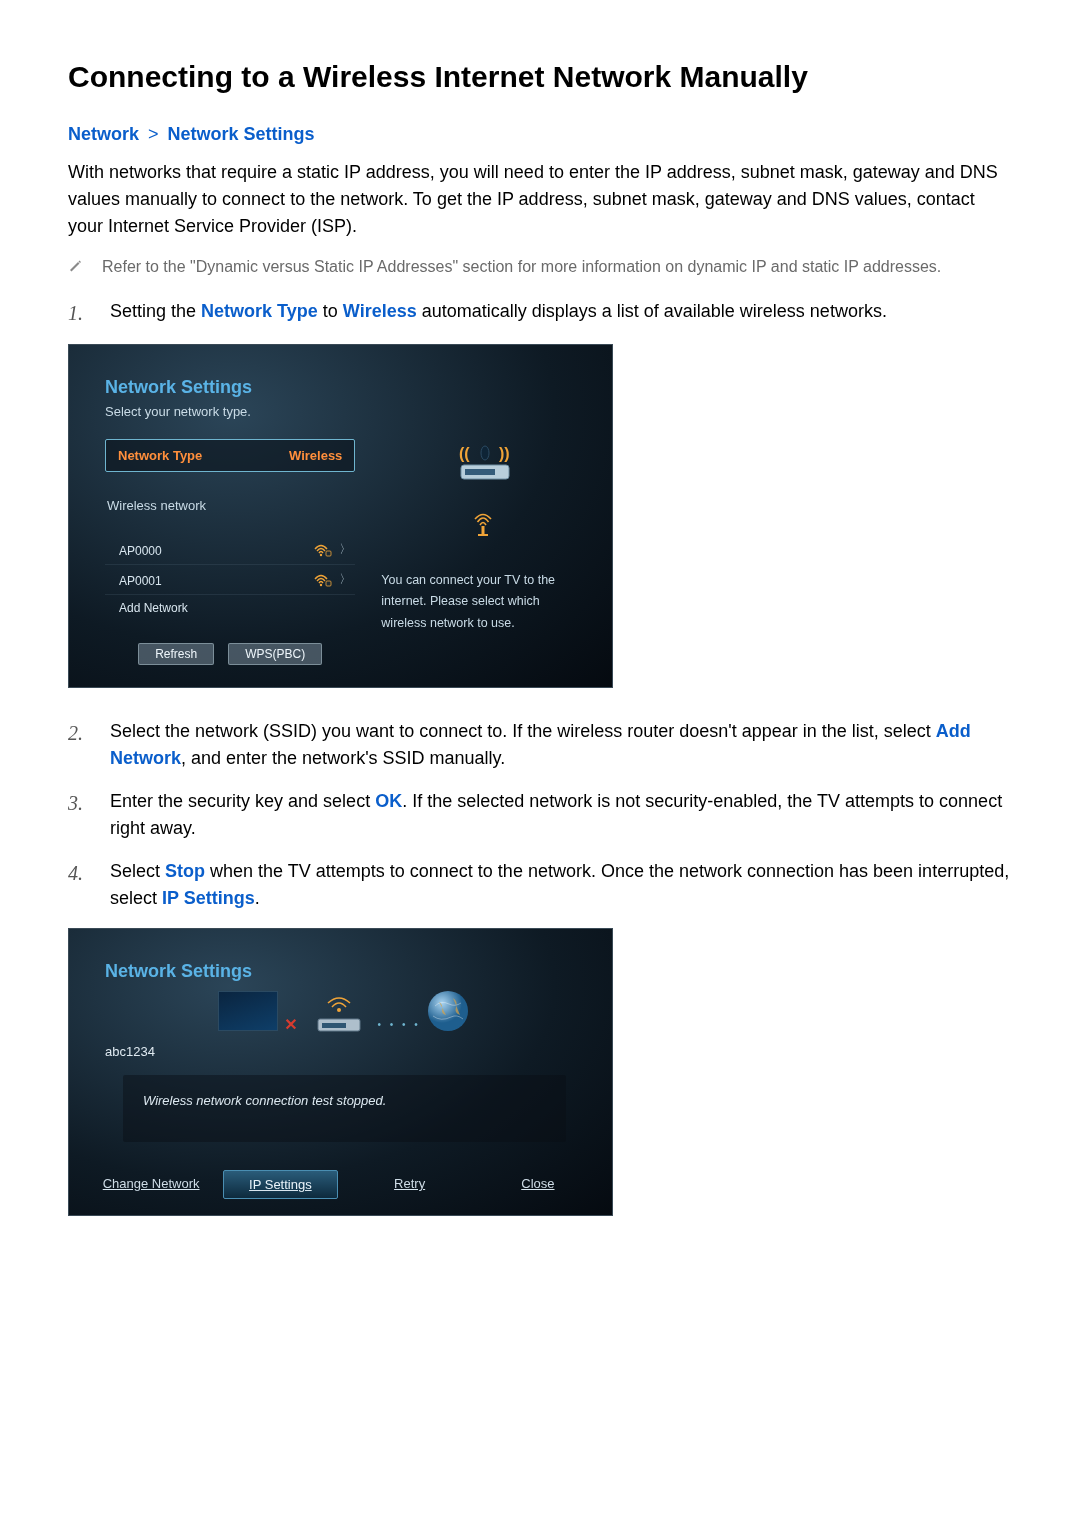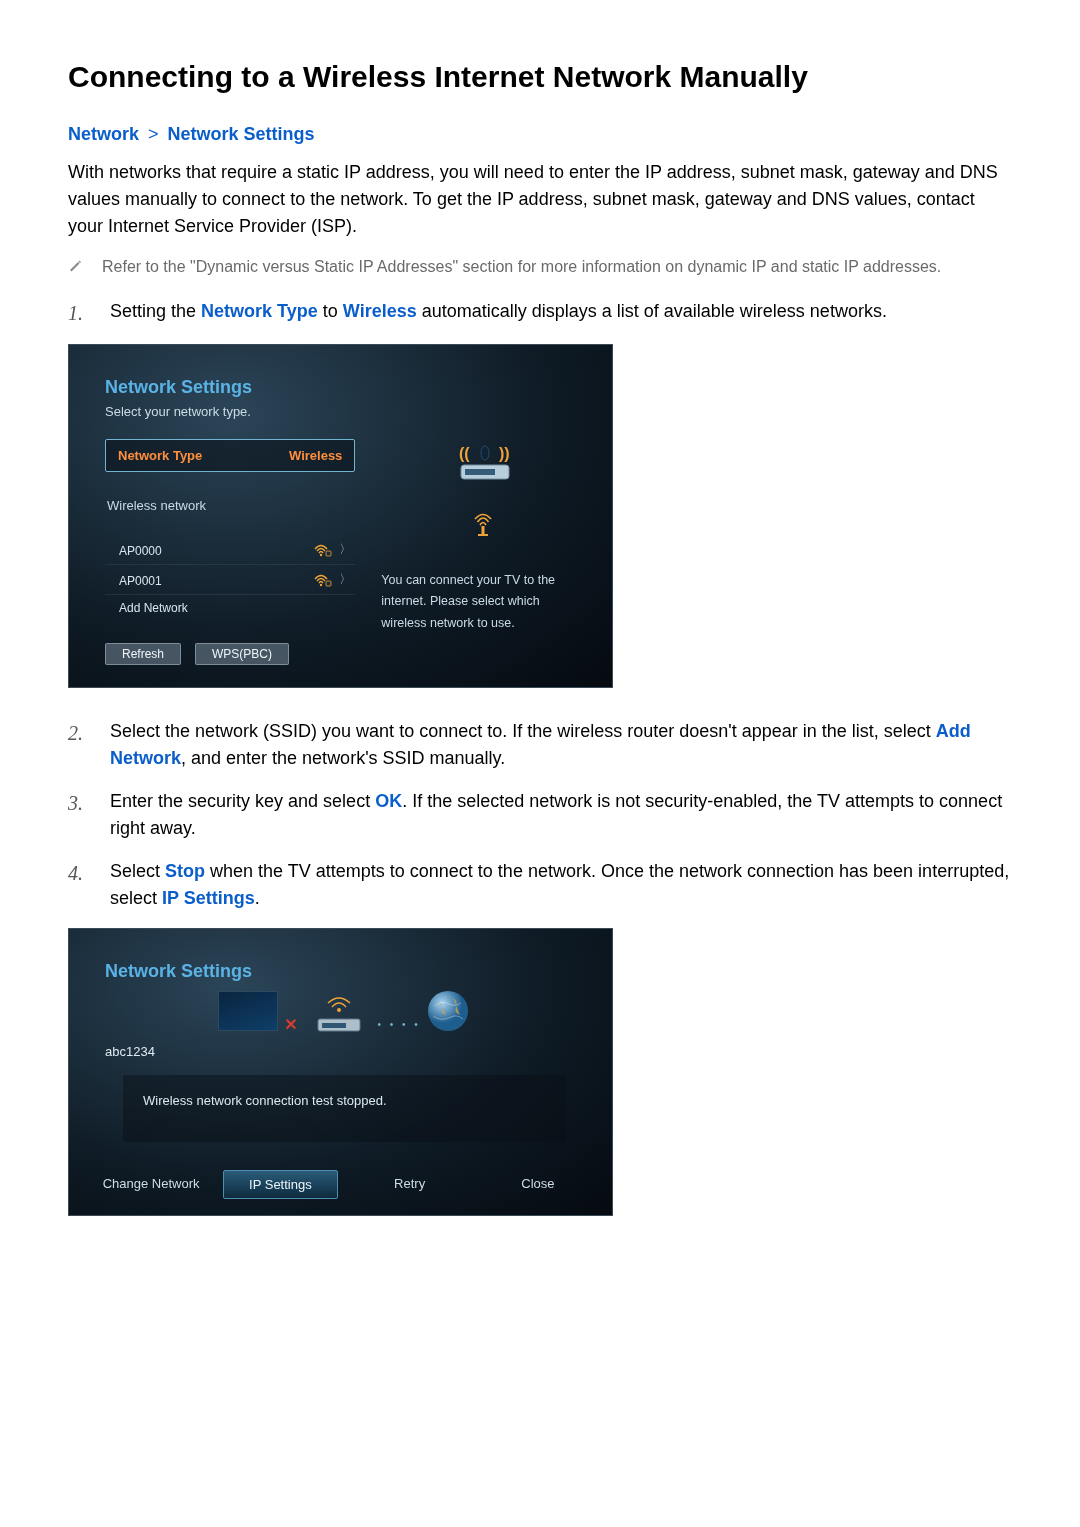--- a/index.html
+++ b/index.html
@@ -114,20 +114,21 @@
     gap: 8px;
   }
   .net-item .icons { display:flex; align-items:center; gap:8px; }
   .wifi-lock {
     width: 18px; height: 14px; position: relative;
   }
   .wifi-lock svg { display:block; }
   .chev { color:#aabecb; }
   .bottom-btns {
     display: flex;
+    justify-content: center;
     gap: 14px;
     margin-top: 22px;
   }
   .tv-btn {
     background: rgba(140,160,175,.45);
     border: 1px solid rgba(180,200,210,.5);
     color: #eef6fb;
     font-size: 12px;
     padding: 3px 16px;
     border-radius: 2px;
@@ -180,25 +181,27 @@
     color:#dfeaf1;
     margin-bottom: 16px;
   }
   .msg-box {
     background: rgba(8,14,20,.45);
     border-radius: 2px;
     padding: 18px 20px 34px 20px;
     font-size: 13px;
     color:#dce8f0;
     margin: 0 18px 28px 18px;
+    font-style: italic;
   }
   .four-btns {
     display:flex;
     gap: 16px;
     margin: 0 -10px;
+    text-decoration: underline;
   }
   .four-btns .cell {
     flex:1;
     text-align:center;
     font-size:13px;
     padding: 6px 0;
     border-radius:2px;
   }
   .four-btns .cell.active {
     background: linear-gradient(#2a5c7a,#0d2a3d);

